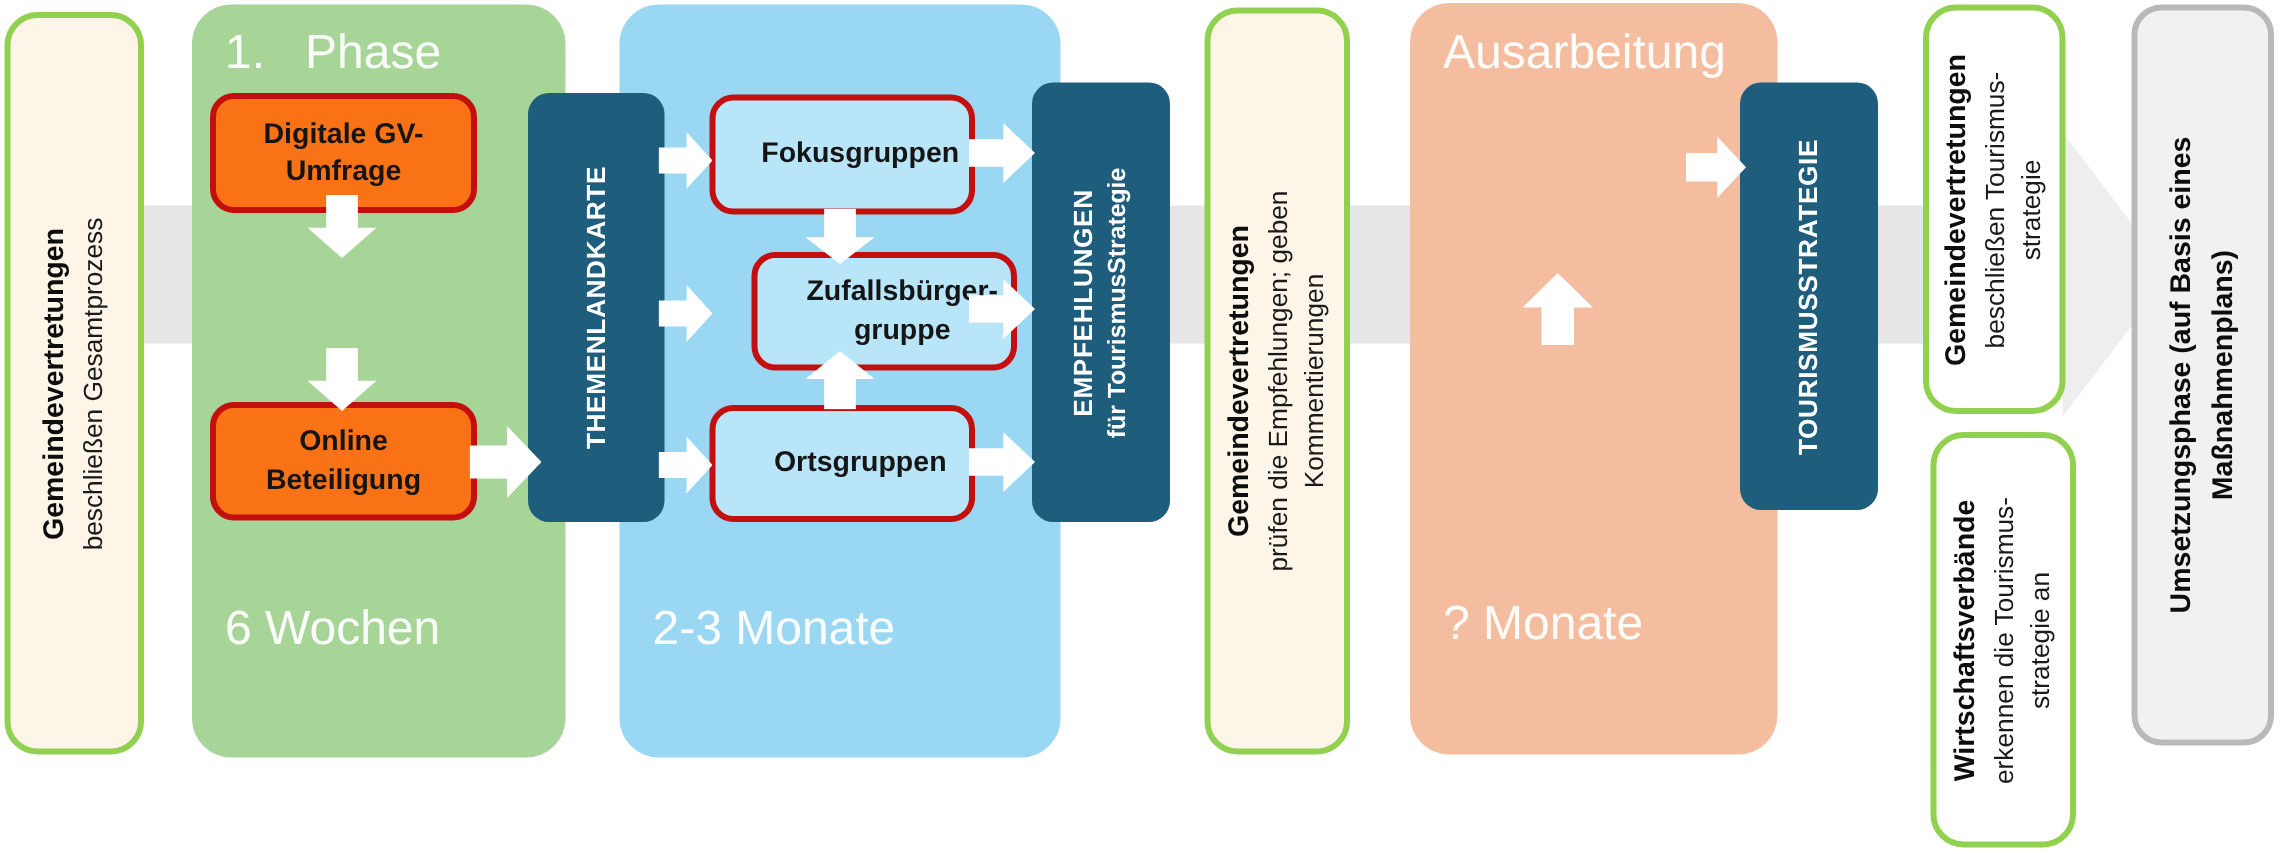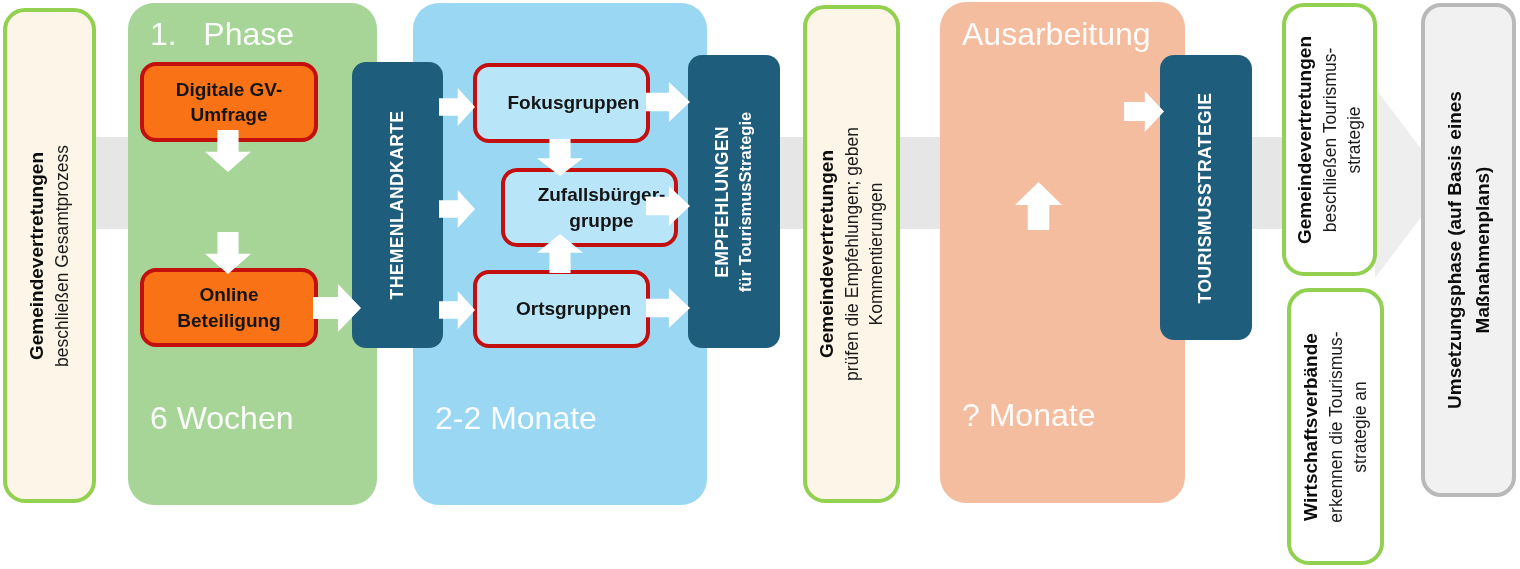--- a/index.html
+++ b/index.html
@@ -85,21 +85,21 @@
 Beteiligung</div>
   <div class="abs warrow ar-right" style="left:313px;top:284px;width:48px;height:48px;"></div>
 
   <div class="abs milestone" style="left:352px;top:62px;width:91px;height:286px;">
     <div class="rot" style="width:276px;height:84px;">
       <div class="ms-line1">THEMENLANDKARTE</div>
     </div>
   </div>
 
   <div class="abs panel panel-p2" style="left:413px;top:3px;width:294px;height:502px;"></div>
-  <div class="panel-caption" style="left:413px;width:294px;top:400px;">2-2 Monate</div>
+  <div class="panel-caption" style="left:413px;width:294px;top:400px;">2-3 Monate</div>
 
   <div class="abs warrow ar-right" style="left:439px;top:88px;width:36px;height:38px;"></div>
   <div class="abs warrow ar-right" style="left:439px;top:190px;width:36px;height:38px;"></div>
   <div class="abs warrow ar-right" style="left:439px;top:291px;width:36px;height:38px;"></div>
 
   <div class="abs step step-p2" style="left:473px;top:63px;width:177px;height:80px;">Fokusgruppen</div>
   <div class="abs warrow ar-down" style="left:537px;top:139px;width:46px;height:37px;"></div>
   <div class="abs step step-p2" style="left:473px;top:168px;width:177px;height:79px;margin-left:28px;">Zufallsbürger-
 gruppe</div>
   <div class="abs warrow ar-up" style="left:537px;top:234px;width:46px;height:39px;"></div>

